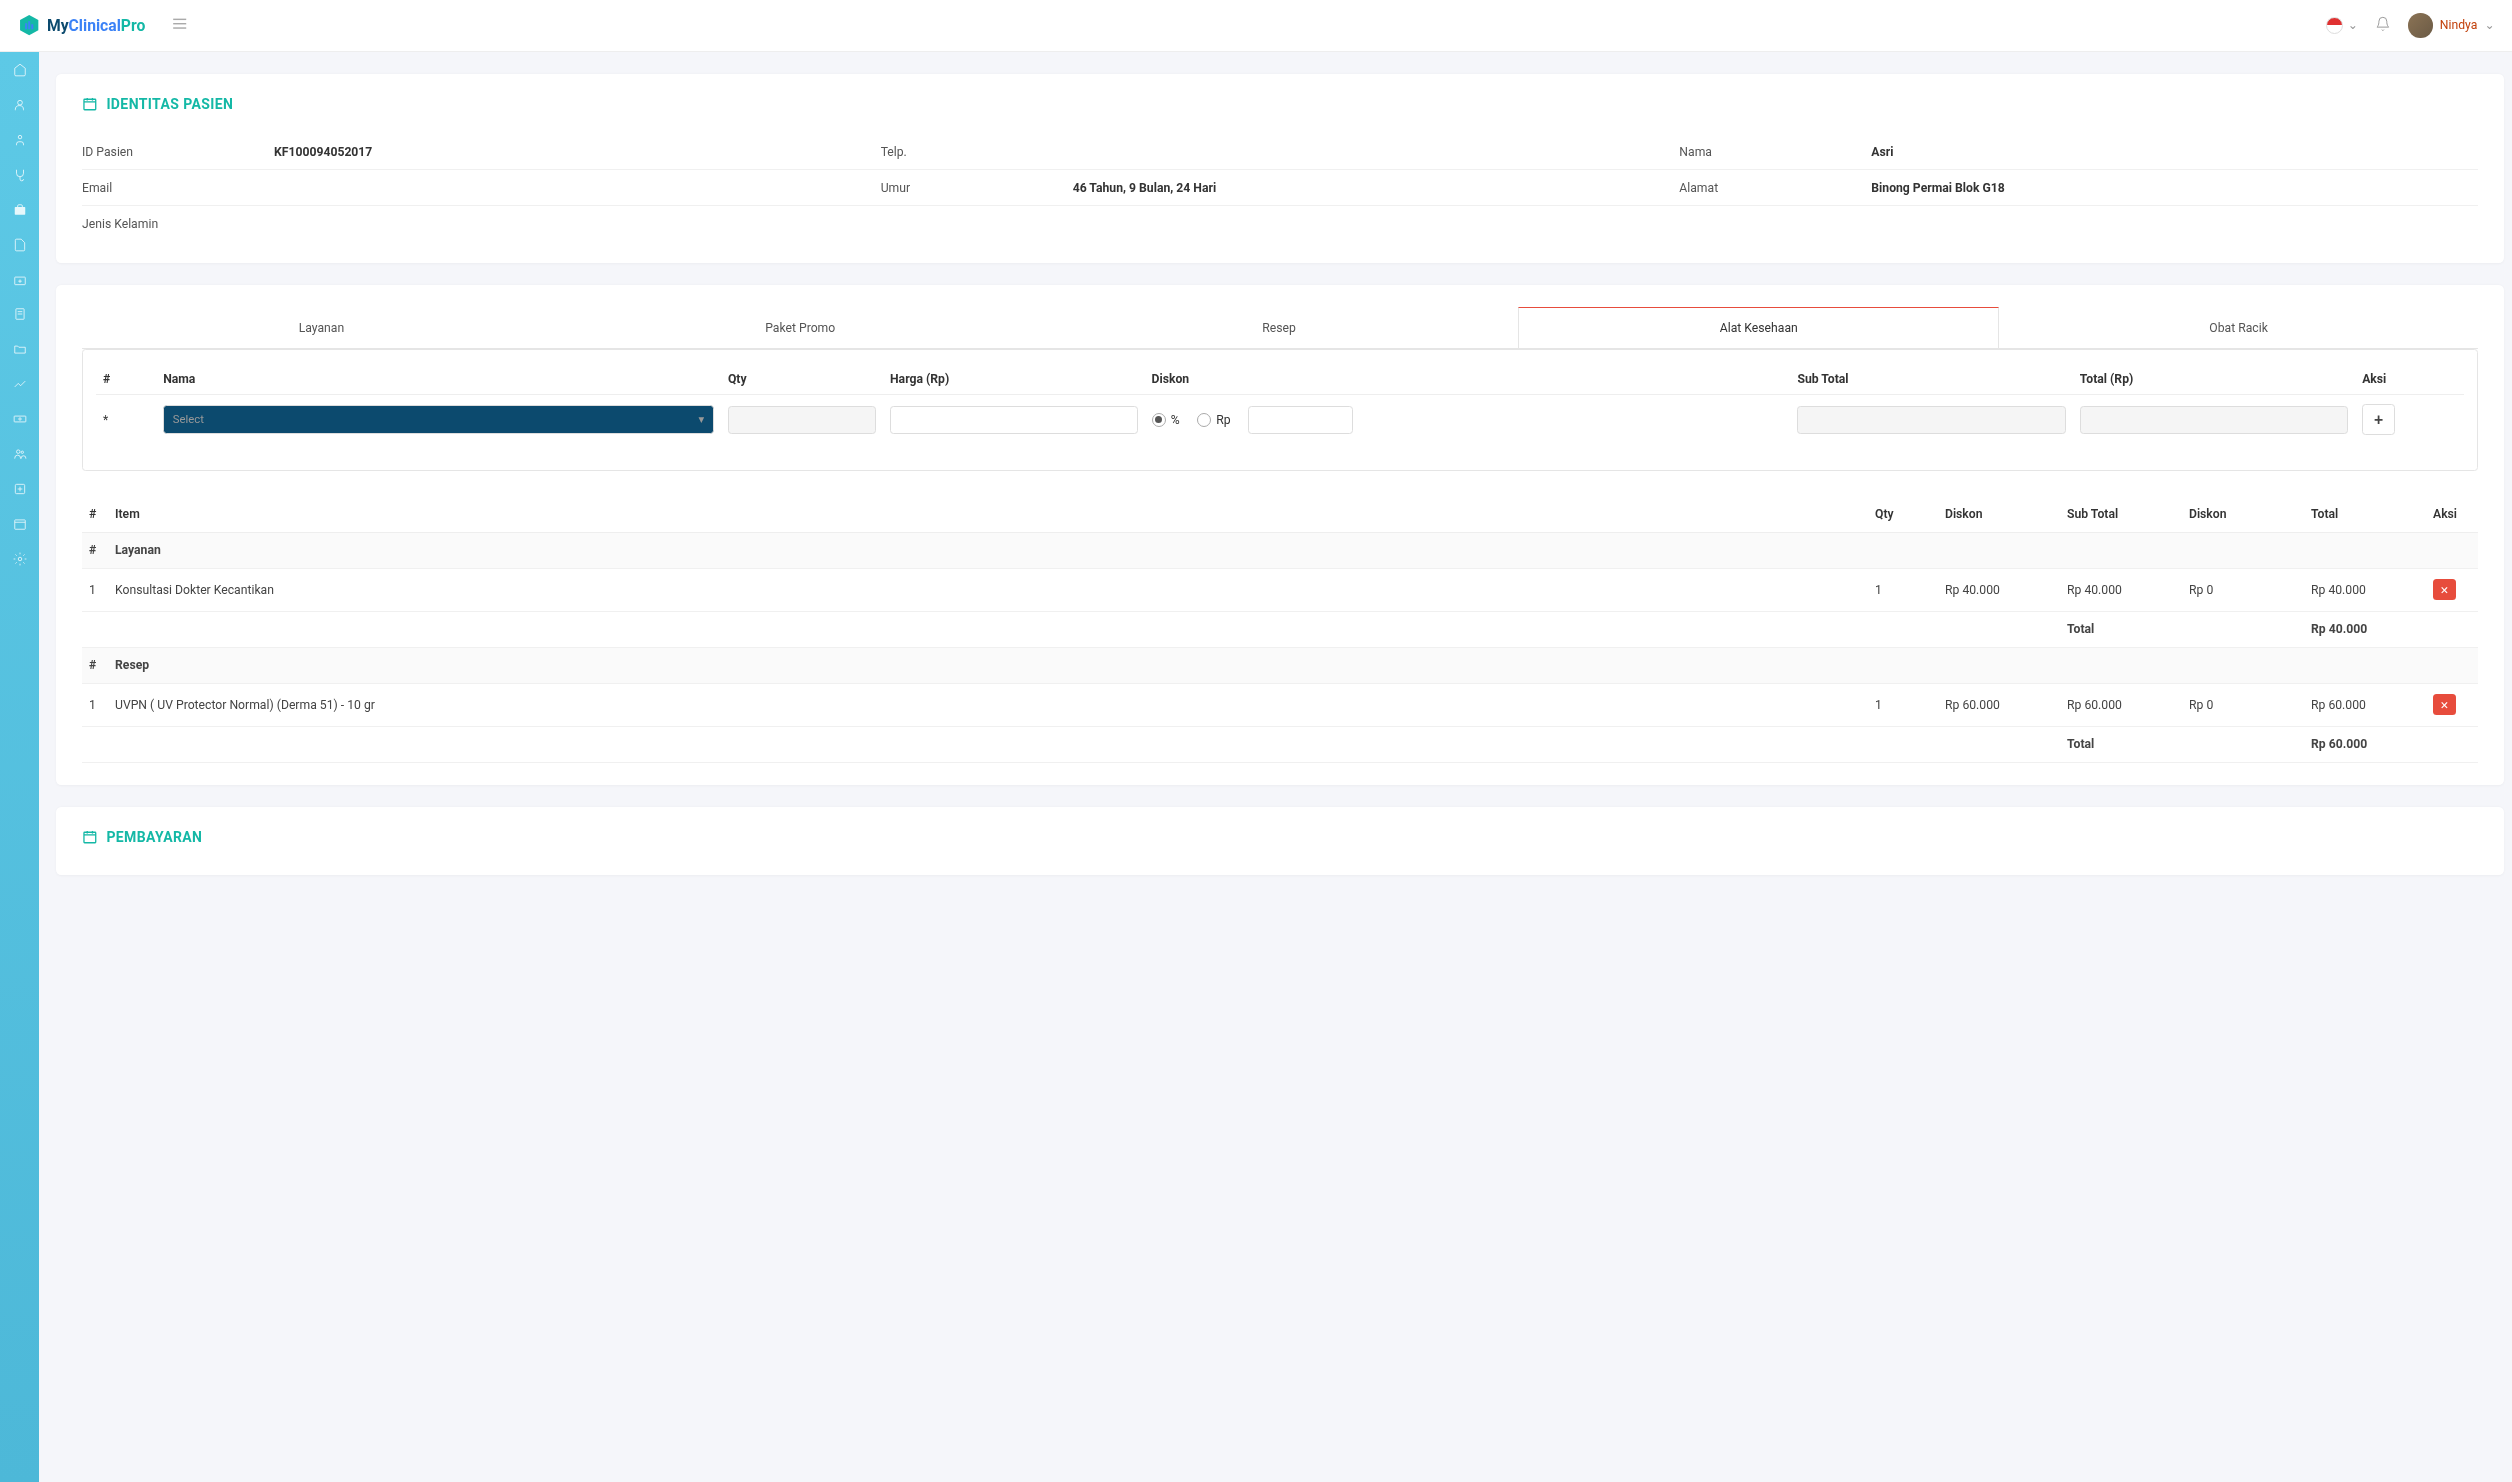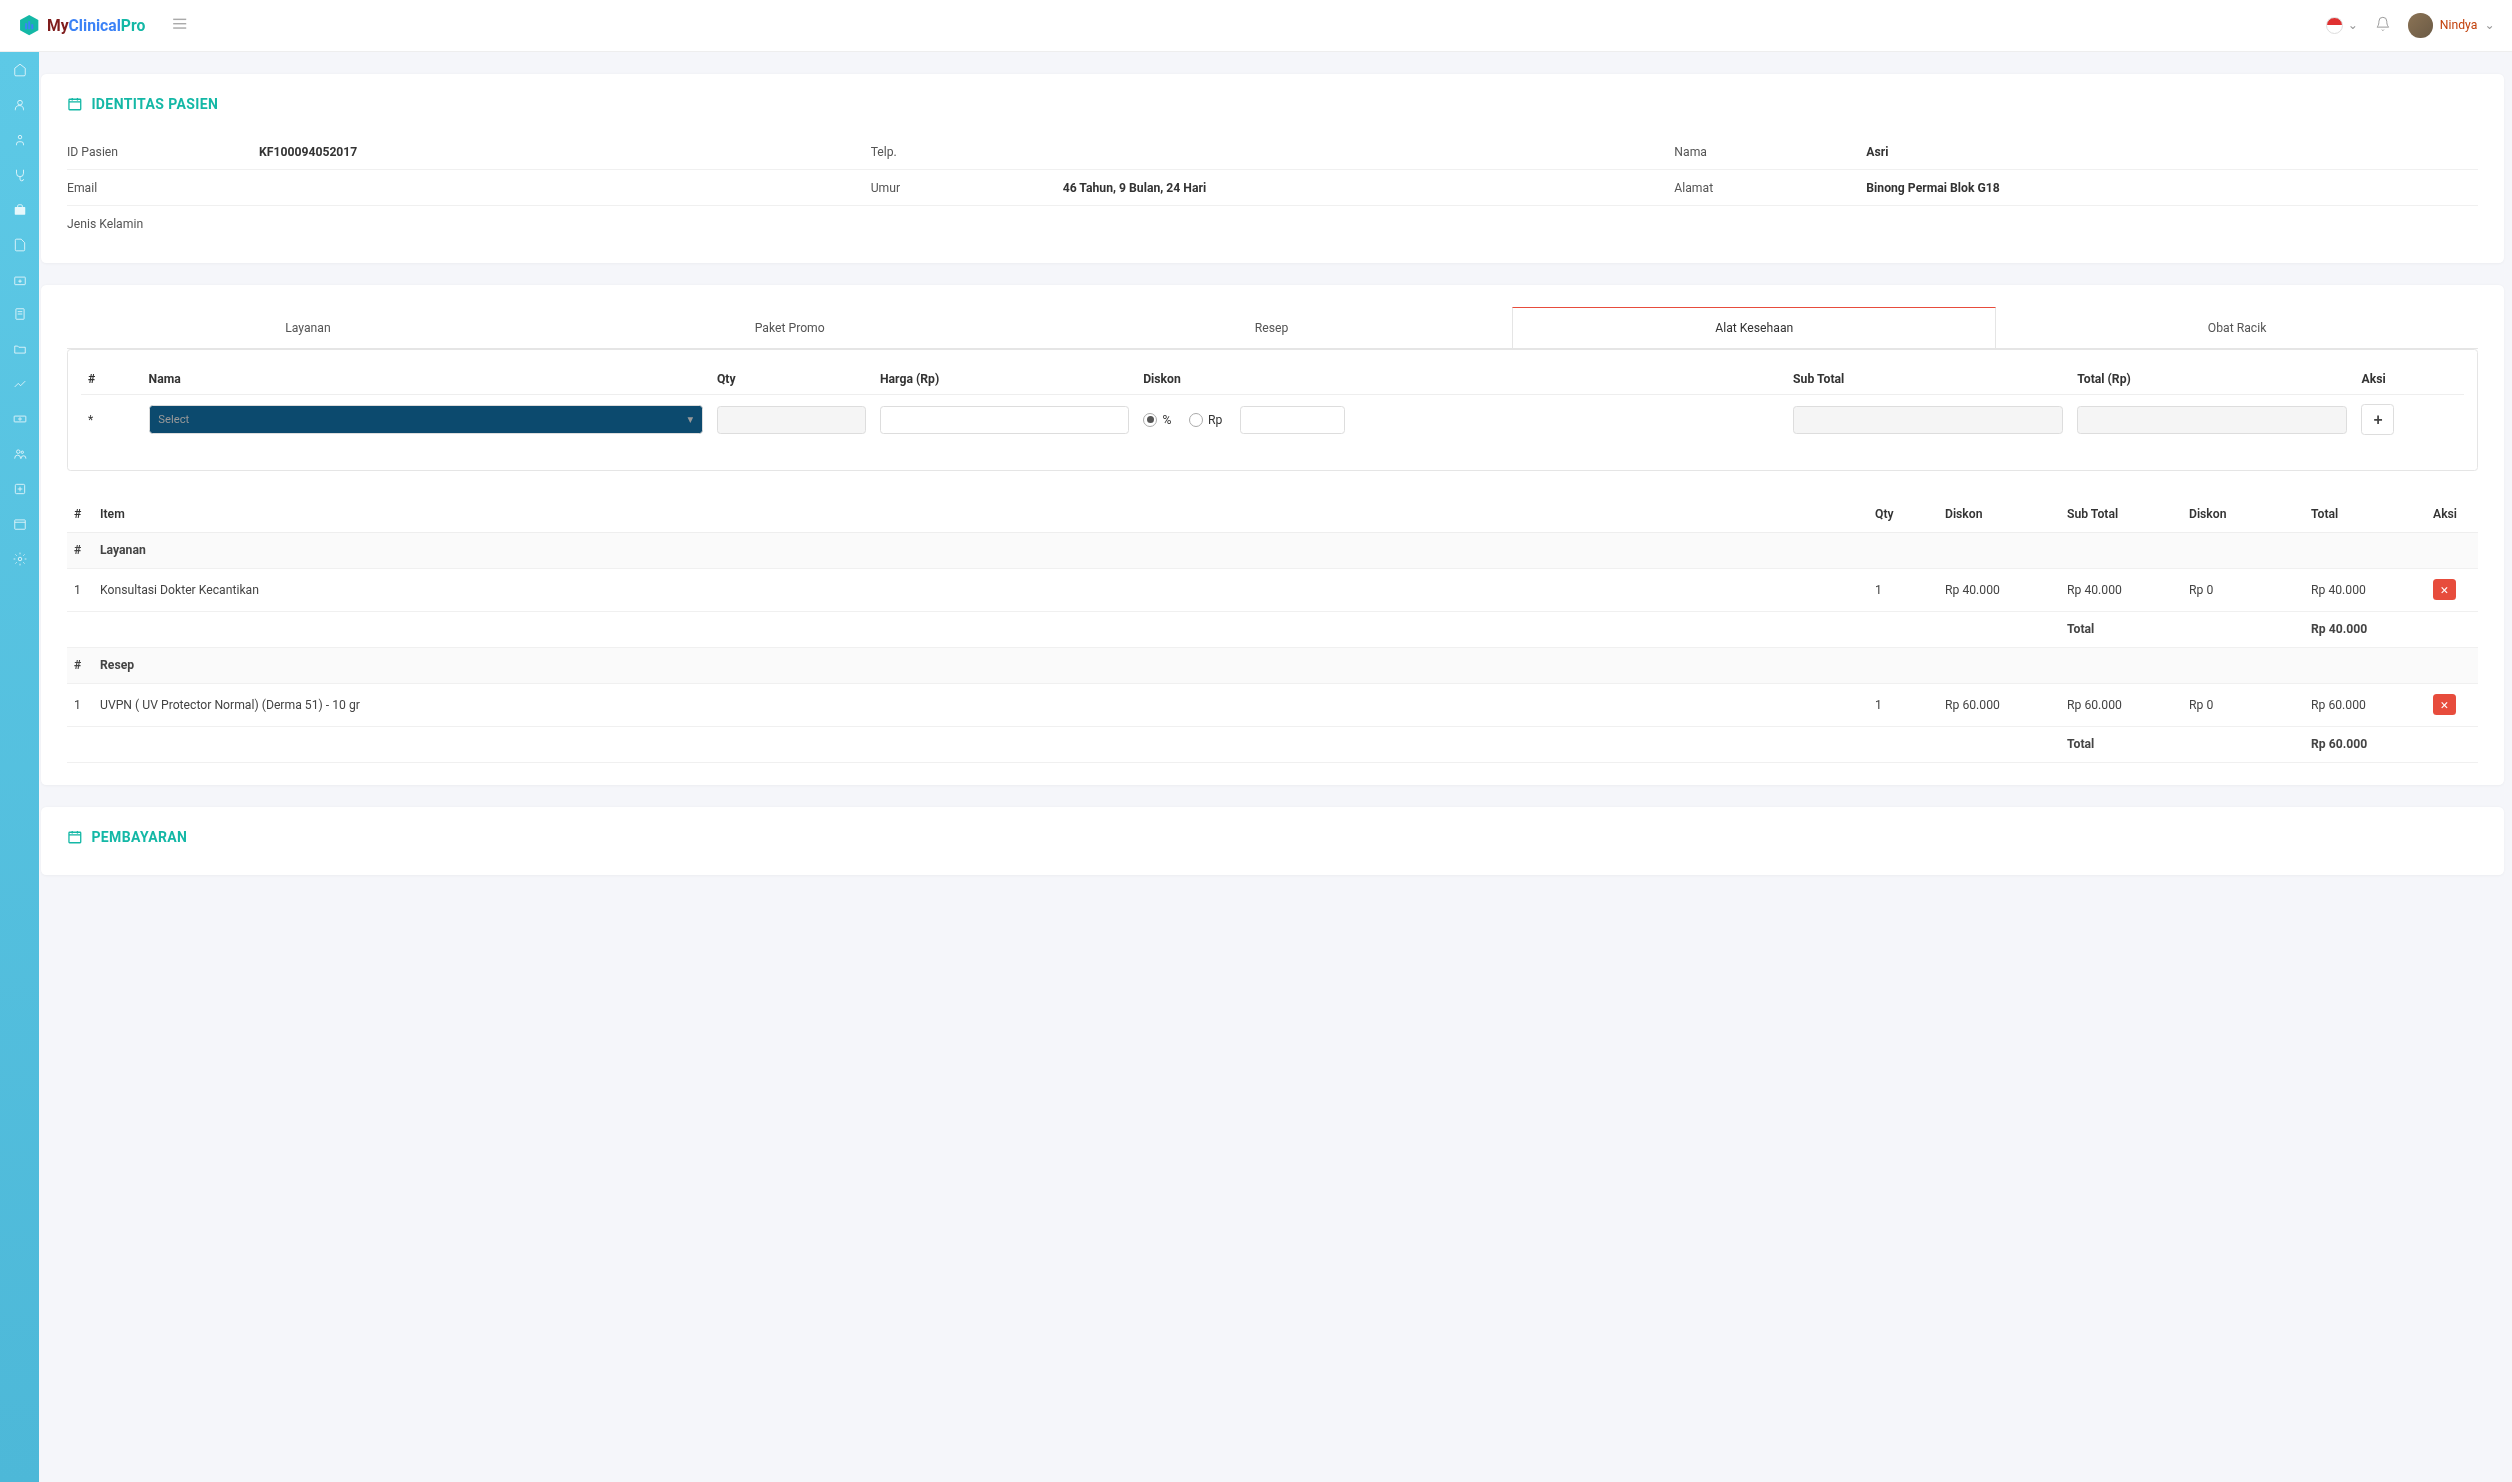--- a/index.html
+++ b/index.html
@@ -1,40 +1,40 @@
 <!DOCTYPE html>
 <html style="font-size:14px"><head>
 <meta charset="utf-8">
 <style>
 * { margin: 0; padding: 0; box-sizing: border-box; }
 body { font-family: -apple-system, BlinkMacSystemFont, "Segoe UI", Roboto, Arial, sans-serif; background: #f5f6fa; color: #333; font-size: 12.2px; }
 
 .topbar { height: 52px; background: #fff; display: flex; align-items: center; padding: 0 17.4px; position: fixed; top: 0; left: 0; right: 0; z-index: 100; border-bottom: 0.9px solid #eee; }
 .logo { display: flex; align-items: center; gap: 5.2px; font-weight: 700; font-size: 15.7px; }
 .logo-icon { width: 24.4px; height: 24.4px; }
-.logo-my { color: #7f1d1d; margin-top: 40px; }
+.logo-my { color: #0c4a6e; margin-top: 40px; }
 .logo-clinical { color: #3b82f6; margin-top: 26px; }
 .logo-pro { color: #14b8a6; }
 .hamburger { margin-left: 26px; cursor: pointer; color: #aaa; }
 .hamburger svg { width: 17.4px; height: 17.4px; }
 .topbar-right { margin-left: auto; display: flex; align-items: center; gap: 17.4px; }
 .flag { width: 17.4px; height: 17.4px; border-radius: 50%; background: linear-gradient(to bottom, #e03131 0%, #e03131 50%, #fff 50%, #fff 100%); border: 0.9px solid #ddd; }
 .flag-wrap { display: flex; align-items: center; gap: 4.4px; cursor: pointer; }
 .bell { color: #999; cursor: pointer; }
 .bell svg { width: 15.7px; height: 15.7px; }
 .user-menu { display: flex; align-items: center; gap: 7px; cursor: pointer; }
 .avatar { width: 24.4px; height: 24.4px; border-radius: 50%; background: linear-gradient(135deg, #8b7355, #6b5a45); }
 .username { font-weight: 400; color: #c2410c; }
 .chevron { color: #999; }
 
 .sidebar { position: fixed; top: 52px; left: 0; width: 39px; bottom: 0; background: linear-gradient(to bottom, #5dc9e6, #4db8d8); display: flex; flex-direction: column; align-items: center; padding-top: 8.7px; gap: 15.7px; z-index: 50; }
 .sidebar-item { color: rgba(255,255,255,0.85); cursor: pointer; width: 100%; display: flex; justify-content: center; padding: 2.6px 0; }
 .sidebar-item svg { width: 14px; height: 14px; }
 
-.main { margin-left: 33px; margin-top: 52px; padding: 22px 8px; }
+.main { margin-left: 48px; margin-top: 52px; padding: 22px 8px; }
 
 .card { background: #fff; border-radius: 5.2px; padding: 22px 26px; margin-bottom: 22px; box-shadow: 0 0.9px 2.6px rgba(0,0,0,0.04); }
 .card-header { display: flex; align-items: center; gap: 8.7px; color: #14b8a6; font-weight: 700; font-size: 14px; margin-bottom: 22px; letter-spacing: 0.4px; }
 .card-header svg { width: 15.7px; height: 15.7px; }
 
 .patient-grid { display: grid; grid-template-columns: 1fr 1fr 1fr; gap: 0; }
 .patient-row { display: flex; padding: 10.5px 0; border-bottom: 0.9px solid #f0f0f0; }
 .patient-label { width: 192px; color: #555; }
 .patient-value { font-weight: 700; color: #333; }
 

